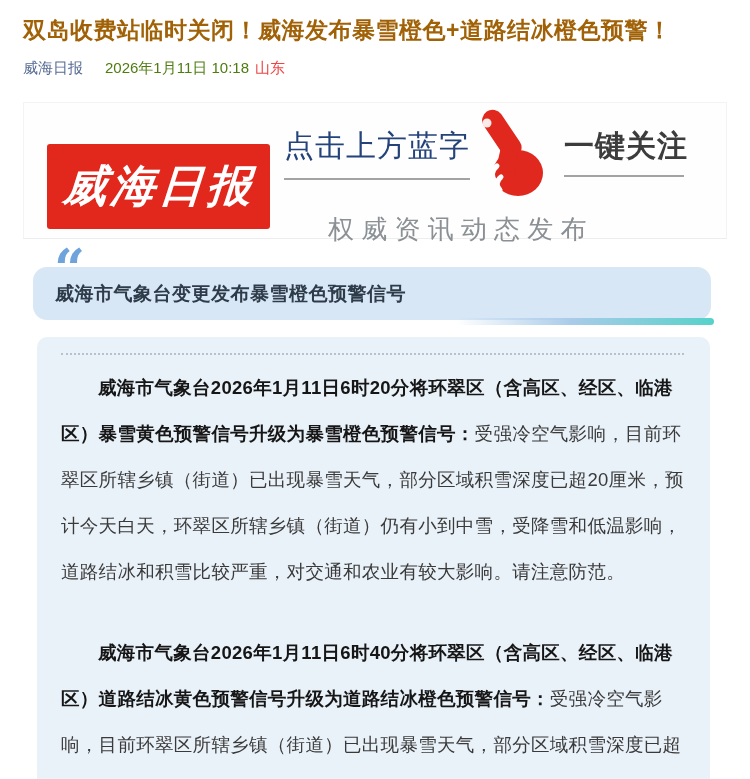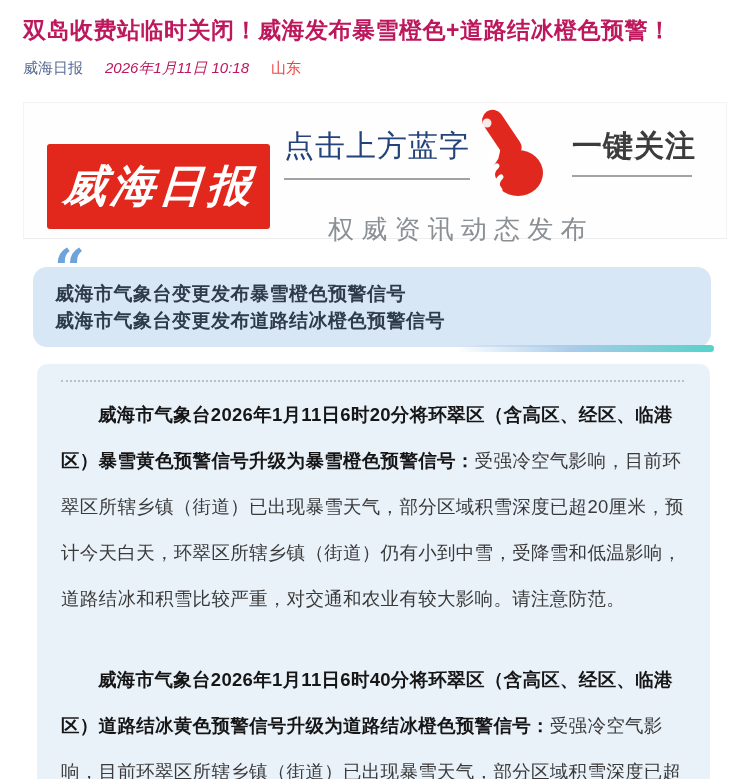--- a/index.html
+++ b/index.html
@@ -6,26 +6,26 @@
   html,body { width:750px; }
   body {
     height:779px; overflow:hidden; background:#ffffff;
     font-family:"Liberation Sans","DejaVu Sans",sans-serif;
     -webkit-font-smoothing:antialiased;
   }
   .article { padding:14px 23px 0 23px; }
 
   
   .title {
-    font-size:23px; font-weight:bold; color:#be185d;
+    font-size:23px; font-weight:bold; color:#a16207;
     line-height:32px; letter-spacing:.5px;
   }
   .byline { margin-top:13px; display:flex; align-items:center; font-size:15px; }
   .account-name { color:#576b95; margin-right:22px; cursor:pointer; }
-  .pub-date { color:#be185d; margin-right:22px;font-style:italic; }
+  .pub-date { color:#4d7c0f; margin-right:6px; }
   .pub-region { color:#ef4444; }
 
   
   .banner {
     margin-top:24px; height:137px; background:#fefefe;
     border:1px solid #f3f3f3; border-bottom:1px solid #ededed;
     display:flex; align-items:flex-start; position:relative;
   }
   .logo-box {
     margin:41px 0 0 23px; width:223px; height:85px; background:#e2271d;
@@ -39,21 +39,21 @@
   }
   .banner-right { margin-left:14px; padding-top:15px; width:402px; }
   .banner-row1 { display:flex; align-items:flex-start; }
   .click-col { padding-top:8px; }
   .click-text {
     font-size:30px; font-weight:normal; color:#24437a; letter-spacing:1px;
     white-space:nowrap;
   }
   .click-rule { margin-top:11px; border-top:2px solid #a3a3a3; width:186px; }
   .hand-wrap { margin:-9px 8px 0 8px; flex:0 0 auto; }
-  .follow-col { padding-top:8px; margin-left:20px; }
+  .follow-col { padding-top:8px; margin-left:12px; }
   .follow-text {
     font-size:30px; font-weight:bold; color:#3c3c3c; letter-spacing:1px;
     white-space:nowrap;
   }
   .follow-rule { margin-top:8px; border-top:2px solid #a3a3a3; width:120px; }
   .slogan {
     margin-top:9px; width:400px; display:flex; justify-content:space-between;
     font-size:26px; color:#8b9094; white-space:nowrap;margin-left:44px;
   }
 
@@ -132,21 +132,20 @@
           <div class="follow-rule"></div>
         </div>
       </div>
       <div class="slogan">权 威 资 讯 动 态 发 布</div>
     </div>
   </div>
 
   <div class="quote-card">
     <span class="quote-mark">“</span>
     <div class="quote-line">威海市气象台变更发布暴雪橙色预警信号</div>
-    <div class="quote-line">威海市气象台变更发布道路结冰橙色预警信号</div>
     <div class="quote-accent"></div>
   </div>
 
   <div class="content-card">
     <div class="dotted-divider"></div>
     <p class="para"><strong>威海市气象台2026年1月11日6时20分将环翠区（含高区、经区、临港区）暴雪黄色预警信号升级为暴雪橙色预警信号：</strong><span>受强冷空气影响，目前环翠区所辖乡镇（街道）已出现暴雪天气，部分区域积雪深度已超20厘米，预计今天白天，环翠区所辖乡镇（街道）仍有小到中雪，受降雪和低温影响，道路结冰和积雪比较严重，对交通和农业有较大影响。请注意防范。</span></p>
     <p class="para"><strong>威海市气象台2026年1月11日6时40分将环翠区（含高区、经区、临港区）道路结冰黄色预警信号升级为道路结冰橙色预警信号：</strong><span>受强冷空气影响，目前环翠区所辖乡镇（街道）已出现暴雪天气，部分区域积雪深度已超20厘米，预计今天白天，环翠区所辖乡镇（街道）仍有小到中雪，受降雪和低温影响，道路结冰和积雪比较严重，对交通和农业有较大影响。请注意防范。</span></p>
   </div>
 
 </div>

